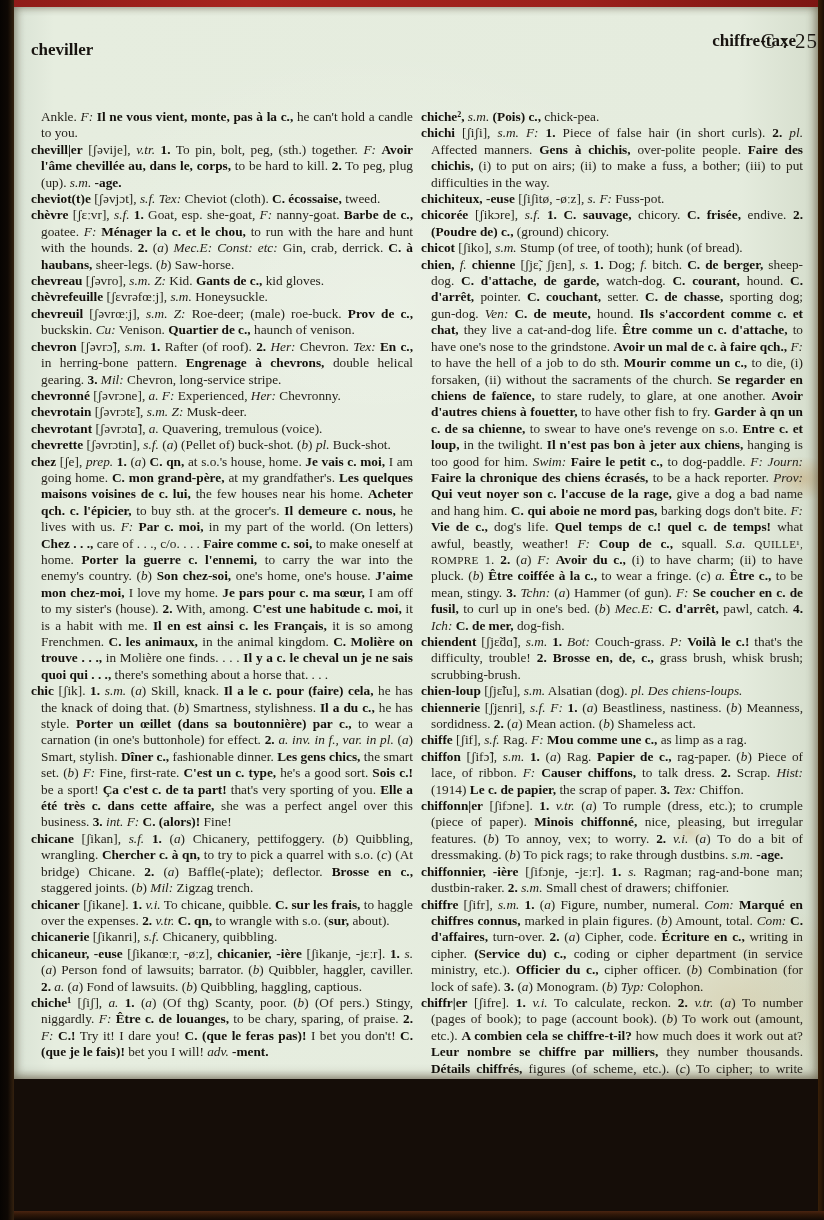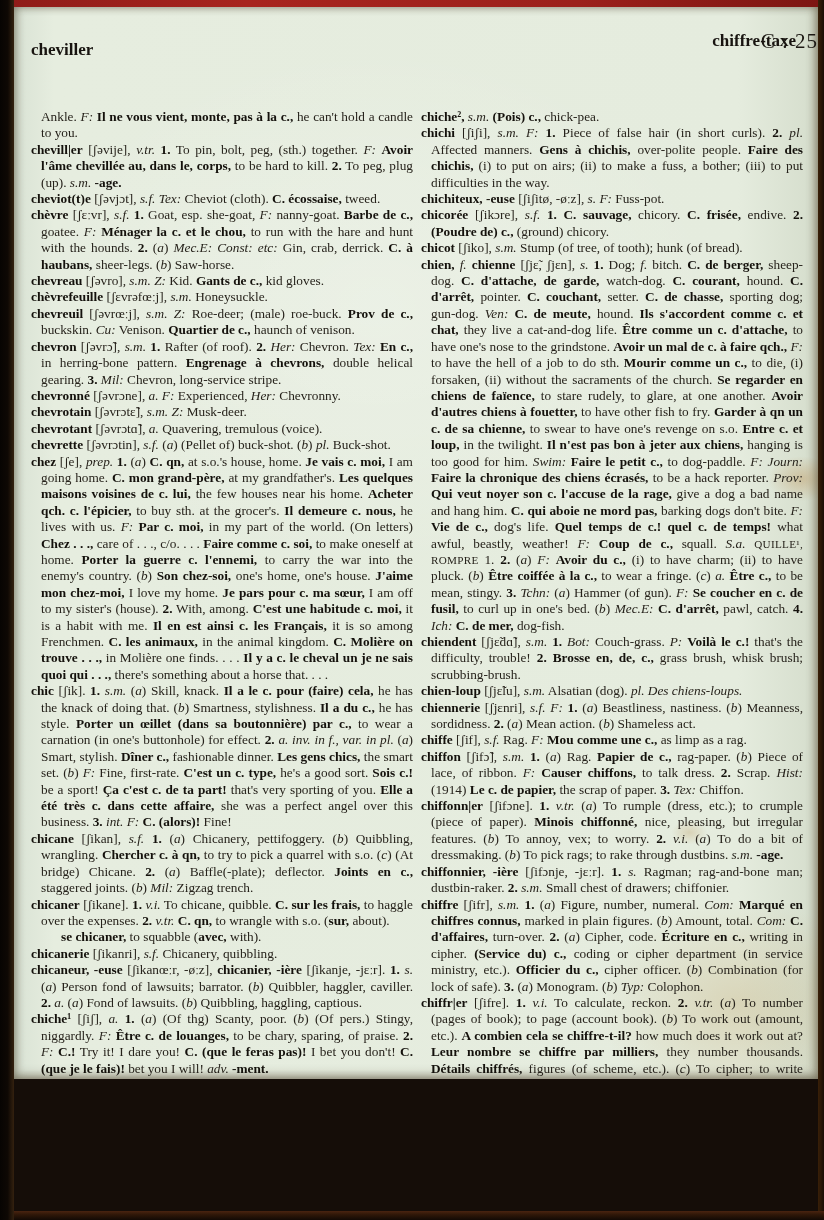--- a/index.html
+++ b/index.html
@@ -83,23 +83,22 @@
         <p class="entry"><b>chevreau</b> [ʃəvro], <i>s.m.</i> <i>Z:</i> Kid. <b>Gants de c.,</b> kid gloves.</p>
         <p class="entry"><b>chèvrefeuille</b> [ʃɛvrəfœːj], <i>s.m.</i> Honeysuckle.</p>
         <p class="entry"><b>chevreuil</b> [ʃəvrœːj], <i>s.m.</i> <i>Z:</i> Roe-deer; (male) roe-buck. <b>Prov de c.,</b> buckskin. <i>Cu:</i> Venison. <b>Quartier de c.,</b> haunch of venison.</p>
         <p class="entry"><b>chevron</b> [ʃəvrɔ̃], <i>s.m.</i> <b>1.</b> Rafter (of roof). <b>2.</b> <i>Her:</i> Chevron. <i>Tex:</i> <b>En c.,</b> in herring-bone pattern. <b>Engrenage à chevrons,</b> double helical gearing. <b>3.</b> <i>Mil:</i> Chevron, long-service stripe.</p>
         <p class="entry"><b>chevronné</b> [ʃəvrɔne], <i>a.</i> <i>F:</i> Experienced, <i>Her:</i> Chevronny.</p>
         <p class="entry"><b>chevrotain</b> [ʃəvrɔtɛ̃], <i>s.m.</i> <i>Z:</i> Musk-deer.</p>
         <p class="entry"><b>chevrotant</b> [ʃəvrɔtɑ̃], <i>a.</i> Quavering, tremulous (voice).</p>
         <p class="entry"><b>chevrette</b> [ʃəvrɔtin], <i>s.f.</i> (<i>a</i>) (Pellet of) buck-shot. (<i>b</i>) <i>pl.</i> Buck-shot.</p>
         <p class="entry"><b>chez</b> [ʃe], <i>prep.</i> <b>1.</b> (<i>a</i>) <b>C. qn,</b> at s.o.'s house, home. <b>Je vais c. moi,</b> I am going home. <b>C. mon grand-père,</b> at my grandfather's. <b>Les quelques maisons voisines de c. lui,</b> the few houses near his home. <b>Acheter qch. c. l'épicier,</b> to buy sth. at the grocer's. <b>Il demeure c. nous,</b> he lives with us. <i>F:</i> <b>Par c. moi,</b> in my part of the world. (On letters) <b>Chez . . .,</b> care of . . ., c/o. . . . <b>Faire comme c. soi,</b> to make oneself at home. <b>Porter la guerre c. l'ennemi,</b> to carry the war into the enemy's country. (<i>b</i>) <b>Son chez-soi,</b> one's home, one's house. <b>J'aime mon chez-moi,</b> I love my home. <b>Je pars pour c. ma sœur,</b> I am off to my sister's (house). <b>2.</b> With, among. <b>C'est une habitude c. moi,</b> it is a habit with me. <b>Il en est ainsi c. les Français,</b> it is so among Frenchmen. <b>C. les animaux,</b> in the animal kingdom. <b>C. Molière on trouve . . .,</b> in Molière one finds. . . . <b>Il y a c. le cheval un je ne sais quoi qui . . .,</b> there's something about a horse that. . . .</p>
         <p class="entry"><b>chic</b> [ʃik]. <b>1.</b> <i>s.m.</i> (<i>a</i>) Skill, knack. <b>Il a le c. pour (faire) cela,</b> he has the knack of doing that. (<i>b</i>) Smartness, stylishness. <b>Il a du c.,</b> he has style. <b>Porter un œillet (dans sa boutonnière) par c.,</b> to wear a carnation (in one's buttonhole) for effect. <b>2.</b> <i>a. inv. in f., var. in pl.</i> (<i>a</i>) Smart, stylish. <b>Dîner c.,</b> fashionable dinner. <b>Les gens chics,</b> the smart set. (<i>b</i>) <i>F:</i> Fine, first-rate. <b>C'est un c. type,</b> he's a good sort. <b>Sois c.!</b> be a sport! <b>Ça c'est c. de ta part!</b> that's very sporting of you. <b>Elle a été très c. dans cette affaire,</b> she was a perfect angel over this business. <b>3.</b> <i>int. F:</i> <b>C. (alors)!</b> Fine!</p>
-        <p class="entry"><b>chicane</b> [ʃikan], <i>s.f.</i> <b>1.</b> (<i>a</i>) Chicanery, pettifoggery. (<i>b</i>) Quibbling, wrangling. <b>Chercher c. à qn,</b> to try to pick a quarrel with s.o. (<i>c</i>) (At bridge) Chicane. <b>2.</b> (<i>a</i>) Baffle(-plate); deflector. <b>Joints en c.,</b> staggered joints. (<i>b</i>) <i>Mil:</i> Zigzag trench.</p>
+        <p class="entry"><b>chicane</b> [ʃikan], <i>s.f.</i> <b>1.</b> (<i>a</i>) Chicanery, pettifoggery. (<i>b</i>) Quibbling, wrangling. <b>Chercher c. à qn,</b> to try to pick a quarrel with s.o. (<i>c</i>) (At bridge) Chicane. <b>2.</b> (<i>a</i>) Baffle(-plate); deflector. <b>Brosse en c.,</b> staggered joints. (<i>b</i>) <i>Mil:</i> Zigzag trench.</p>
         <p class="entry"><b>chicaner</b> [ʃikane]. <b>1.</b> <i>v.i.</i> To chicane, quibble. <b>C. sur les frais,</b> to haggle over the expenses. <b>2.</b> <i>v.tr.</i> <b>C. qn,</b> to wrangle with s.o. (<b>sur,</b> about).</p>
-        <p class="entry sub"><b>se chicaner,</b> to squabble (<b>avec,</b> with).</p>
         <p class="entry"><b>chicanerie</b> [ʃikanri], <i>s.f.</i> Chicanery, quibbling.</p>
         <p class="entry"><b>chicaneur, -euse</b> [ʃikanœːr, -øːz], <b>chicanier, -ière</b> [ʃikanje, -jɛːr]. <b>1.</b> <i>s.</i> (<i>a</i>) Person fond of lawsuits; barrator. (<i>b</i>) Quibbler, haggler, caviller. <b>2.</b> <i>a.</i> (<i>a</i>) Fond of lawsuits. (<i>b</i>) Quibbling, haggling, captious.</p>
         <p class="entry"><b>chiche¹</b> [ʃiʃ], <i>a.</i> <b>1.</b> (<i>a</i>) (Of thg) Scanty, poor. (<i>b</i>) (Of pers.) Stingy, niggardly. <i>F:</i> <b>Être c. de louanges,</b> to be chary, sparing, of praise. <b>2.</b> <i>F:</i> <b>C.!</b> Try it! I dare you! <b>C. (que le feras pas)!</b> I bet you don't! <b>C. (que je le fais)!</b> bet you I will! <i>adv.</i> <b>-ment.</b></p>
       </div>
     <div class="col">
         <p class="entry"><b>chiche²,</b> <i>s.m.</i> <b>(Pois) c.,</b> chick-pea.</p>
         <p class="entry"><b>chichi</b> [ʃiʃi], <i>s.m.</i> <i>F:</i> <b>1.</b> Piece of false hair (in short curls). <b>2.</b> <i>pl.</i> Affected manners. <b>Gens à chichis,</b> over-polite people. <b>Faire des chichis,</b> (i) to put on airs; (ii) to make a fuss, a bother; (iii) to put difficulties in the way.</p>
         <p class="entry"><b>chichiteux, -euse</b> [ʃiʃitø, -øːz], <i>s.</i> <i>F:</i> Fuss-pot.</p>
         <p class="entry"><b>chicorée</b> [ʃikɔre], <i>s.f.</i> <b>1. C. sauvage,</b> chicory. <b>C. frisée,</b> endive. <b>2. (Poudre de) c.,</b> (ground) chicory.</p>
         <p class="entry"><b>chicot</b> [ʃiko], <i>s.m.</i> Stump (of tree, of tooth); hunk (of bread).</p>

